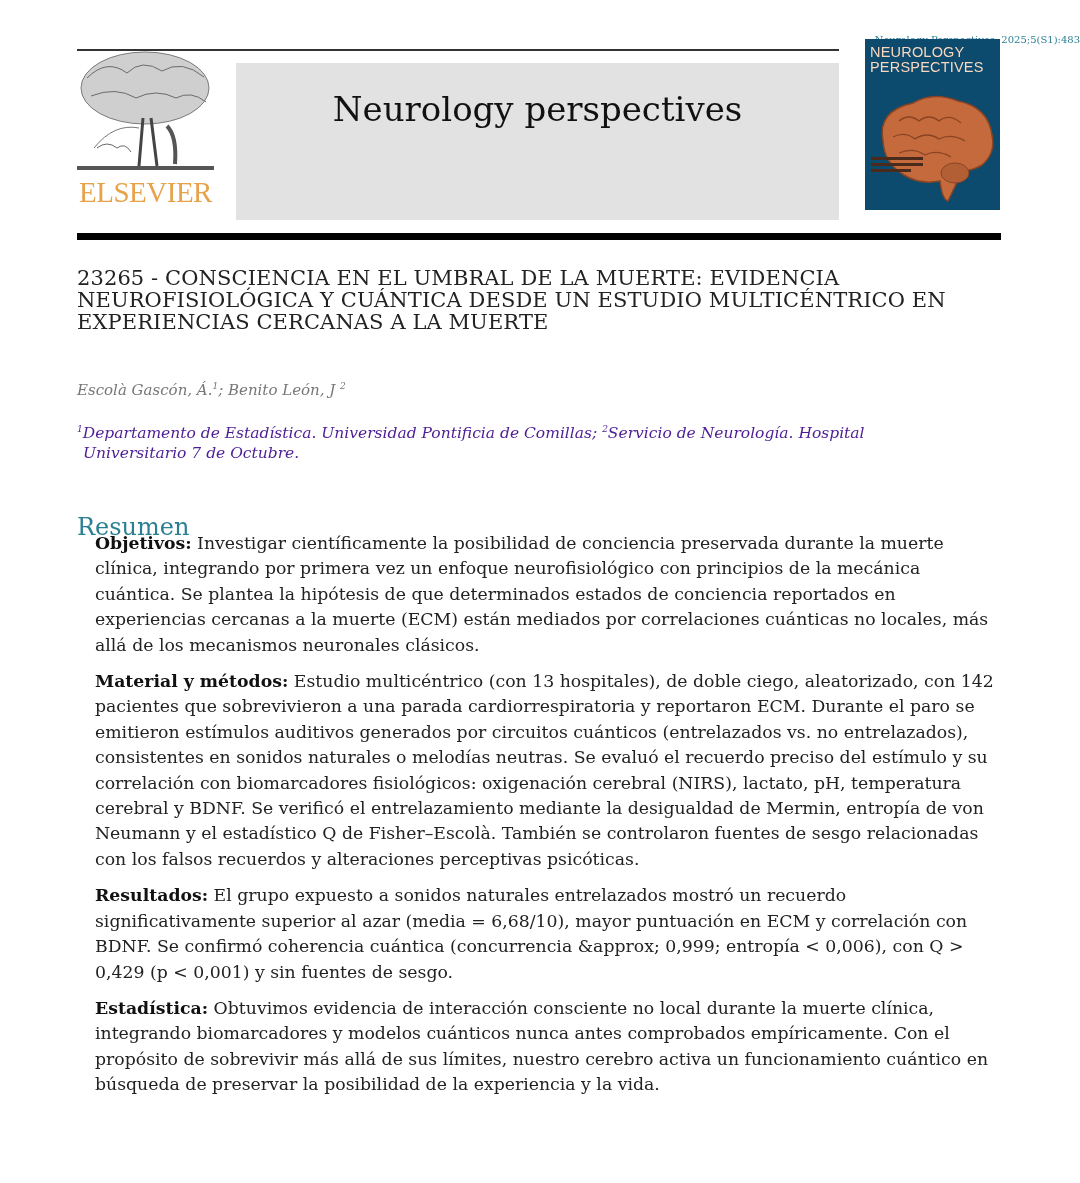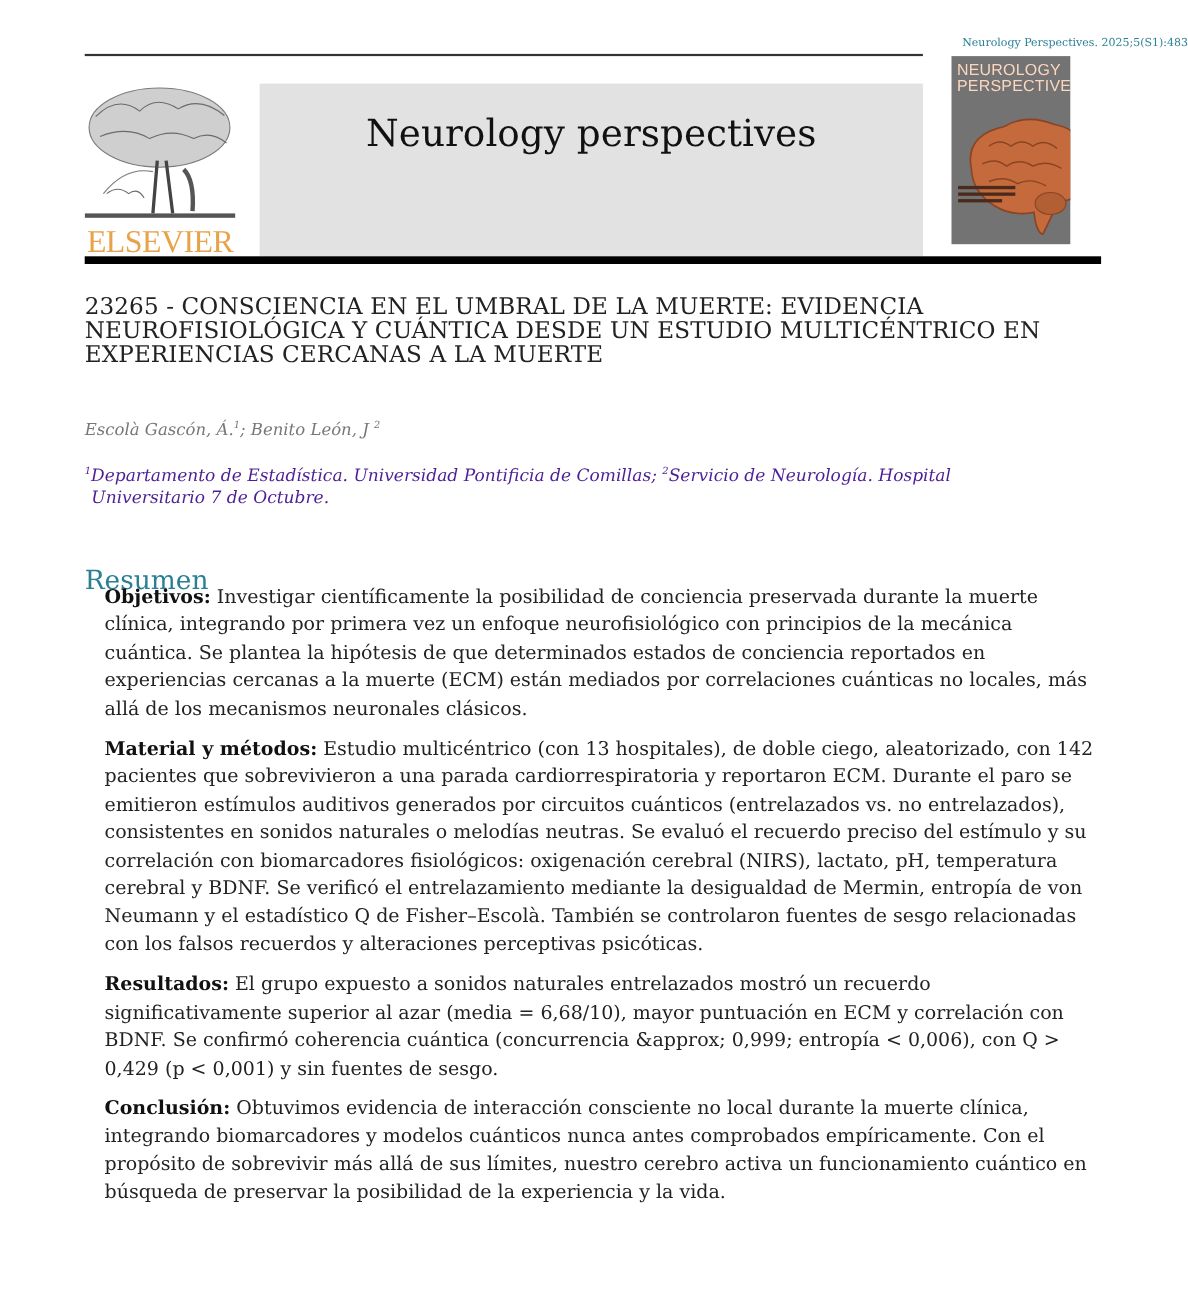--- a/index.html
+++ b/index.html
@@ -1,28 +1,28 @@
 <!DOCTYPE html>
 <html><head>
 <meta charset="utf-8">
 <style>
   html, body { margin: 0; padding: 0; background: #ffffff; }
   body { width: 1080px; height: 1183px; position: relative; overflow: hidden;
          font-family: "DejaVu Serif", serif; color: #1a1a1a; }
   .citation { position: absolute; top: 24px; left: 0; width: 1080px; text-align: right;
               font-size: 10px; color: #2a7f93; margin-top: 10px; }
   .top-rule { position: absolute; top: 49px; left: 77px; width: 762px; height: 2px; background: #333; }
-  .logo { position: absolute; top: 76px; left: 77px; width: 137px; height: 160px; }
+  .logo { position: absolute; top: 48px; left: 77px; width: 137px; height: 160px; }
   .logo svg { display: block; }
   .logo-word { position: absolute; left: 0; top: 128px; width: 137px; text-align: center;
                font-family: "Liberation Serif", serif; font-size: 29px; color: #e8a24a; letter-spacing: -0.5px; }
-  .banner { position: absolute; top: 76px; left: 236px; width: 603px; height: 157px; background: #e2e2e2; }
+  .banner { position: absolute; top: 63px; left: 236px; width: 603px; height: 157px; background: #e2e2e2; }
   .banner-title { position: absolute; top: 26px; left: 0; width: 100%; text-align: center;
                   font-size: 34px; color: #111; }
-  .cover { position: absolute; top: 51px; left: 865px; width: 108px; height: 171px; background: #737373; overflow: hidden; }
+  .cover { position: absolute; top: 39px; left: 865px; width: 135px; height: 171px; background: #0c4a6e; overflow: hidden; }
   .cover-title { position: absolute; top: 6px; left: 5px; font-family: "Liberation Sans", sans-serif;
                  font-size: 14.5px; line-height: 15px; color: #fbd7bf; letter-spacing: 0.2px; }
   .cover-brain { position: absolute; top: 42px; left: 4px; }
   .cover-note { position: absolute; top: 118px; left: 6px; width: 52px; }
   .cover-note div { height: 3px; background: #4a2a1a; margin-bottom: 3px; }
   .bottom-rule { position: absolute; top: 233px; left: 77px; width: 924px; height: 7px; background: #000; }
   .article-title { position: absolute; top: 267px; left: 77px; width: 900px; font-size: 21px; line-height: 22px;
                    color: #222; letter-spacing: 0.1px; }
   .authors { position: absolute; top: 381px; left: 77px; font-size: 15px; font-style: italic; color: #777; }
   .affil { position: absolute; top: 419px; left: 77px; width: 860px; font-size: 15.5px; font-style: italic; color: #4c1d95; line-height: 20px; }
@@ -90,14 +90,14 @@
   </div>
   <div class="cont">Universitario 7 de Octubre.</div>
 </div>
 
 <div class="section-heading">Resumen</div>
 
 <div class="abstract">
   <p class="para"><b>Objetivos:</b><span> Investigar científicamente la posibilidad de conciencia preservada durante la muerte clínica, integrando por primera vez un enfoque neurofisiológico con principios de la mecánica cuántica. Se plantea la hipótesis de que determinados estados de conciencia reportados en experiencias cercanas a la muerte (ECM) están mediados por correlaciones cuánticas no locales, más allá de los mecanismos neuronales clásicos.</span></p>
   <p class="para"><b>Material y métodos:</b><span> Estudio multicéntrico (con 13 hospitales), de doble ciego, aleatorizado, con 142 pacientes que sobrevivieron a una parada cardiorrespiratoria y reportaron ECM. Durante el paro se emitieron estímulos auditivos generados por circuitos cuánticos (entrelazados vs. no entrelazados), consistentes en sonidos naturales o melodías neutras. Se evaluó el recuerdo preciso del estímulo y su correlación con biomarcadores fisiológicos: oxigenación cerebral (NIRS), lactato, pH, temperatura cerebral y BDNF. Se verificó el entrelazamiento mediante la desigualdad de Mermin, entropía de von Neumann y el estadístico Q de Fisher–Escolà. También se controlaron fuentes de sesgo relacionadas con los falsos recuerdos y alteraciones perceptivas psicóticas.</span></p>
   <p class="para"><b>Resultados:</b><span> El grupo expuesto a sonidos naturales entrelazados mostró un recuerdo significativamente superior al azar (media = 6,68/10), mayor puntuación en ECM y correlación con BDNF. Se confirmó coherencia cuántica (concurrencia &amp;approx; 0,999; entropía &lt; 0,006), con Q &gt; 0,429 (p &lt; 0,001) y sin fuentes de sesgo.</span></p>
-  <p class="para"><b>Conclusión:</b><span> Obtuvimos evidencia de interacción consciente no local durante la muerte clínica, integrando biomarcadores y modelos cuánticos nunca antes comprobados empíricamente. Con el propósito de sobrevivir más allá de sus límites, nuestro cerebro activa un funcionamiento cuántico en búsqueda de preservar la posibilidad de la experiencia y la vida.</span></p>
+  <p class="para"><b>Estadística:</b><span> Obtuvimos evidencia de interacción consciente no local durante la muerte clínica, integrando biomarcadores y modelos cuánticos nunca antes comprobados empíricamente. Con el propósito de sobrevivir más allá de sus límites, nuestro cerebro activa un funcionamiento cuántico en búsqueda de preservar la posibilidad de la experiencia y la vida.</span></p>
 </div>
 
 </body></html>

